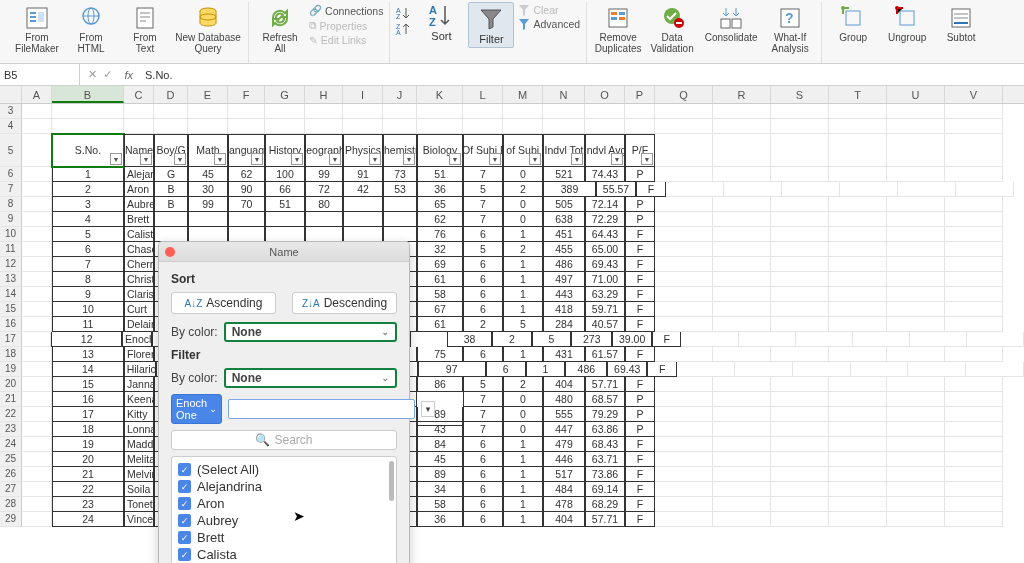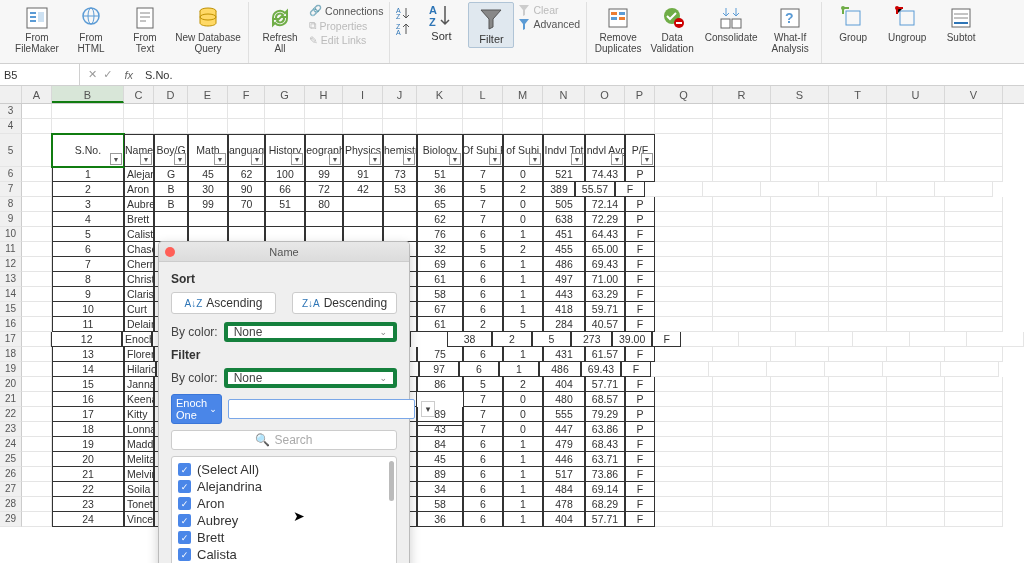--- a/index.html
+++ b/index.html
@@ -44,21 +44,21 @@
   
   .popup { position:absolute; left:158px; top:241px; width:252px; background:#efefef; border:1px solid #bbb; border-radius:4px; box-shadow:0 4px 12px rgba(0,0,0,.2); font-size:12px; }
   .popup .titlebar { background:linear-gradient(#e8e8e8,#dcdcdc); height:20px; display:flex; align-items:center; justify-content:center; position:relative; border-bottom:1px solid #ccc; border-radius:4px 4px 0 0; }
   .popup .titlebar .dot { width:10px;height:10px;border-radius:50%;background:#ff5f57;position:absolute;left:6px; }
   .popup .titlebar .ttl { font-size:11px; color:#555; }
   .popup .body { padding:8px 12px; }
   .popup .sechdr { font-weight:bold; font-size:12px; margin:2px 0 6px; }
   .popup .sortbtns { display:flex; gap:16px; margin-bottom:8px; }
   .popup .sortbtn { flex:1; background:#fff; border:1px solid #ccc; border-radius:3px; padding:3px 6px; display:flex; align-items:center; justify-content:center; gap:4px; cursor:pointer; font-size:12px; }
   .popup .frow { display:flex; align-items:center; gap:6px; margin-bottom:6px; font-size:12px; color:#444; }
-  .popup .sel { flex:1; background:#fff; border:4px solid #15803d; border-radius:3px; padding:2px 6px; display:flex; justify-content:space-between; align-items:center; cursor:pointer; height:20px; }
+  .popup .sel { flex:1; background:#fff; border:2px solid #15803d; border-radius:3px; padding:2px 6px; display:flex; justify-content:space-between; align-items:center; cursor:pointer; height:20px;font-weight:bold; }
   .popup .sel .chev { font-size:9px; color:#888; }
   .popup .bluesel { background:#4a86e8; color:#fff; border:1px solid #3a76d8; border-radius:3px; padding:2px 4px; display:flex; align-items:center; gap:2px; cursor:pointer; font-size:11px; }
   .popup .txtin { border:1px solid #7aa7e8; border-radius:2px; height:20px; padding:0 4px; }
   .popup .searchrow { background:#fff; border:1px solid #ccc; border-radius:3px; padding:2px; display:flex; align-items:center; justify-content:center; margin:4px 0 6px; color:#aaa; gap:4px; }
   .popup .itemlist { background:#fff; border:1px solid #ccc; border-radius:3px; padding:4px 6px; max-height:120px; overflow:hidden; position:relative; }
   .popup .itemlist .scrollbar { position:absolute; right:2px; top:4px; width:5px; height:40px; background:#bbb; border-radius:3px; }
   .popup .item { display:flex; align-items:center; gap:6px; padding:1px 0; font-size:13px; cursor:pointer; }
   .popup .chk { width:13px;height:13px;background:#4a86e8;border-radius:2px;display:flex;align-items:center;justify-content:center;color:#fff;font-size:9px; }
   .cursor { position:absolute; left:293px; top:508px; font-size:14px; color:#000; pointer-events:none; }
 </style>
@@ -459,21 +459,21 @@
       <div class="cell bordered center" style="width: 34px;">B</div>
       <div class="cell bordered center" style="width: 40px;">30</div>
       <div class="cell bordered center" style="width: 37px;">90</div>
       <div class="cell bordered center" style="width: 40px;">66</div>
       <div class="cell bordered center" style="width: 38px;">72</div>
       <div class="cell bordered center" style="width: 40px;">42</div>
       <div class="cell bordered center" style="width: 34px;">53</div>
       <div class="cell bordered center" style="width: 46px;">36</div>
       <div class="cell bordered center" style="width: 40px;">5</div>
       <div class="cell bordered center" style="width: 40px;">2</div>
-      <div class="cell bordered center" style="width: 32px;">389</div>
+      <div class="cell bordered center" style="width: 53px;">389</div>
       <div class="cell bordered center" style="width: 40px;">55.57</div>
       <div class="cell bordered center" style="width: 30px;">F</div>
       <div class="cell" style="width: 58px;"></div>
       <div class="cell" style="width: 58px;"></div>
       <div class="cell" style="width: 58px;"></div>
       <div class="cell" style="width: 58px;"></div>
       <div class="cell" style="width: 58px;"></div>
       <div class="cell" style="width: 58px;"></div>
     </div>
     <div class="row">
@@ -756,21 +756,21 @@
       <div class="cell" style="width: 30px;"></div>
       <div class="cell bordered center" style="width: 72px;">14</div>
       <div class="cell bordered" style="width: 32px;">Hilario</div>
       <div class="cell bordered center" style="width: 34px;"></div>
       <div class="cell bordered center" style="width: 40px;"></div>
       <div class="cell bordered center" style="width: 37px;"></div>
       <div class="cell bordered center" style="width: 40px;"></div>
       <div class="cell bordered center" style="width: 38px;"></div>
       <div class="cell bordered center" style="width: 40px;"></div>
       <div class="cell bordered center" style="width: 34px;"></div>
-      <div class="cell bordered center" style="width: 40px;">97</div>
+      <div class="cell bordered center" style="width: 68px;">97</div>
       <div class="cell bordered center" style="width: 40px;">6</div>
       <div class="cell bordered center" style="width: 40px;">1</div>
       <div class="cell bordered center" style="width: 42px;">486</div>
       <div class="cell bordered center" style="width: 40px;">69.43</div>
       <div class="cell bordered center" style="width: 30px;">F</div>
       <div class="cell" style="width: 58px;"></div>
       <div class="cell" style="width: 58px;"></div>
       <div class="cell" style="width: 58px;"></div>
       <div class="cell" style="width: 58px;"></div>
       <div class="cell" style="width: 58px;"></div>

